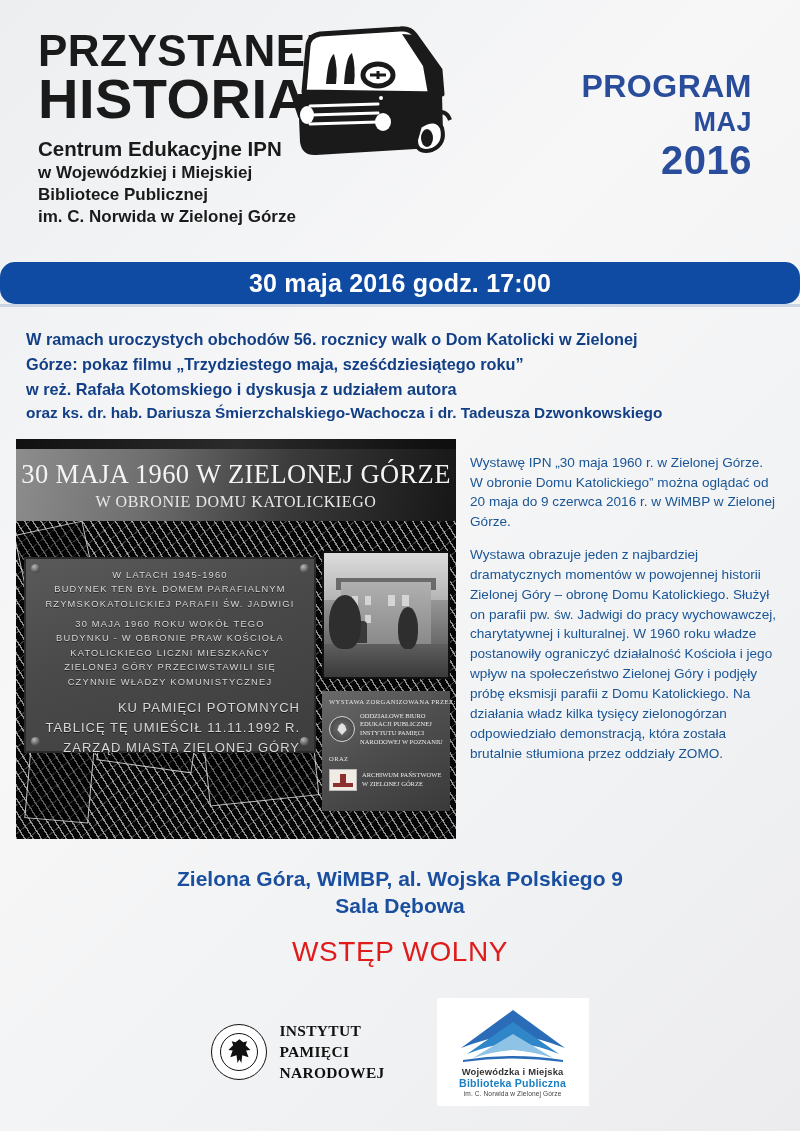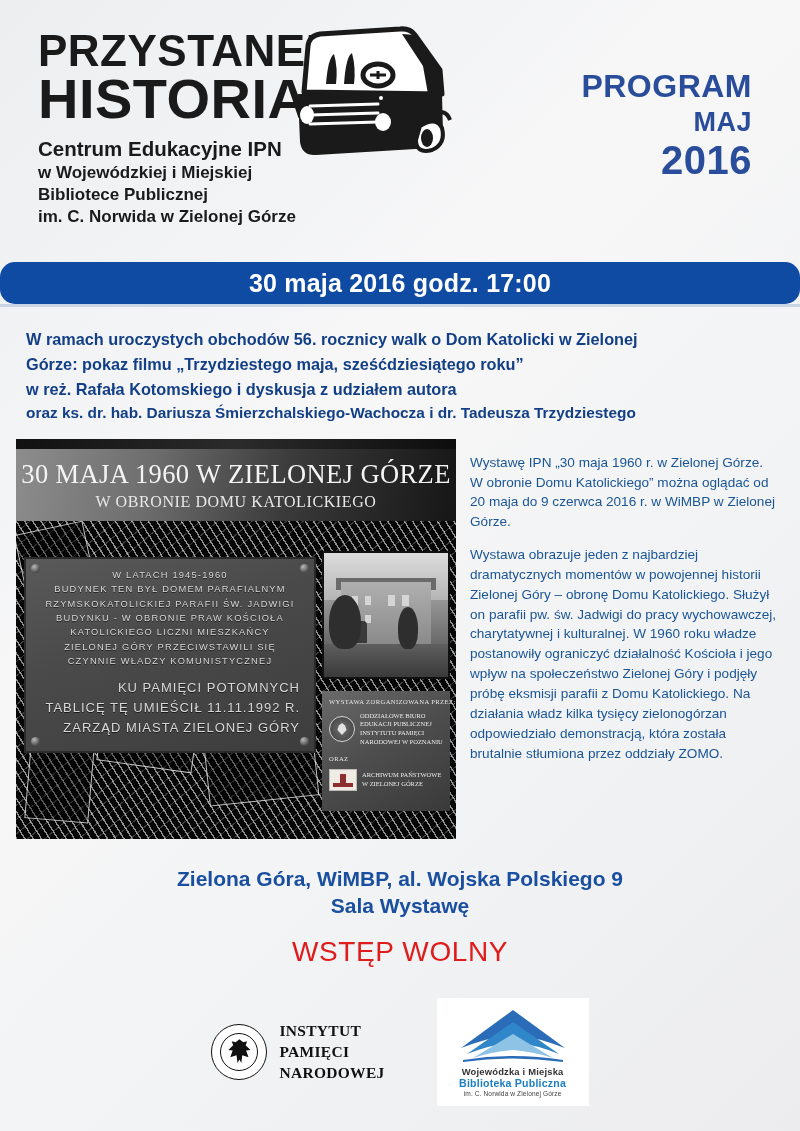--- a/index.html
+++ b/index.html
@@ -358,21 +358,21 @@
 
   <div class="date-banner">
     <span>30 maja 2016 godz. 17:00</span>
   </div>
   <div class="banner-rule"></div>
 
   <div class="lead">
     <div>W ramach uroczystych obchodów 56. rocznicy walk o Dom Katolicki w Zielonej</div>
     <div>Górze: pokaz filmu „Trzydziestego maja, sześćdziesiątego roku”</div>
     <div>w reż. Rafała Kotomskiego i dyskusja z udziałem autora</div>
-    <div class="tight">oraz ks. dr. hab. Dariusza Śmierzchalskiego-Wachocza i dr. Tadeusza Trzydziestego</div>
+    <div class="tight">oraz ks. dr. hab. Dariusza Śmierzchalskiego-Wachocza i dr. Tadeusza Dzwonkowskiego</div>
   </div>
 
   <div class="content">
 
     <div class="exhibit">
       <div class="exhibit-top-strip"></div>
       <div class="exhibit-title-bar">
         <div class="exhibit-title">30 MAJA 1960 W ZIELONEJ GÓRZE</div>
         <div class="exhibit-subtitle">W OBRONIE DOMU KATOLICKIEGO</div>
       </div>
@@ -387,20 +387,21 @@
 
       <div class="plaque">
         <div class="plaque-bolt" style="left:5px;  top:5px;"></div>
         <div class="plaque-bolt" style="right:5px; top:5px;"></div>
         <div class="plaque-bolt" style="left:5px;  bottom:5px;"></div>
         <div class="plaque-bolt" style="right:5px; bottom:5px;"></div>
 
         <div class="plaque-line">W LATACH 1945-1960</div>
         <div class="plaque-line">BUDYNEK TEN BYŁ DOMEM PARAFIALNYM</div>
         <div class="plaque-line">RZYMSKOKATOLICKIEJ PARAFII ŚW. JADWIGI</div>
+        <div class="plaque-line" style="margin-top:6px;">30 MAJA 1960 ROKU WOKÓŁ TEGO</div>
         <div class="plaque-line">BUDYNKU - W OBRONIE PRAW KOŚCIOŁA</div>
         <div class="plaque-line">KATOLICKIEGO LICZNI MIESZKAŃCY</div>
         <div class="plaque-line">ZIELONEJ GÓRY PRZECIWSTAWILI SIĘ</div>
         <div class="plaque-line">CZYNNIE WŁADZY KOMUNISTYCZNEJ</div>
 
         <div class="plaque-foot">
           <div class="plaque-line">KU PAMIĘCI POTOMNYCH</div>
           <div class="plaque-line">TABLICĘ TĘ UMIEŚCIŁ  11.11.1992 R.</div>
           <div class="plaque-line">ZARZĄD MIASTA ZIELONEJ GÓRY</div>
         </div>
@@ -440,21 +441,21 @@
     </div>
 
     <div class="desc">
       <p>Wystawę IPN „30 maja 1960 r. w Zielonej Górze. W obronie Domu Katolickiego” można oglądać od 20 maja do 9 czerwca 2016 r. w WiMBP  w Zielonej Górze.</p>
       <p>Wystawa obrazuje jeden z najbardziej dramatycznych momentów w powojennej historii Zielonej Góry – obronę Domu Katolickiego. Służył on parafii pw. św. Jadwigi do pracy wychowawczej, charytatywnej i kulturalnej. W 1960 roku władze postanowiły ograniczyć działalność Kościoła i jego wpływ na społeczeństwo Zielonej Góry i podjęły próbę eksmisji parafii z Domu Katolickiego. Na działania władz kilka tysięcy zielonogórzan odpowiedziało demonstracją, która została brutalnie stłumiona przez oddziały ZOMO.</p>
     </div>
   </div>
 
   <div class="venue">
     <div>Zielona Góra, WiMBP, al. Wojska Polskiego 9</div>
-    <div>Sala Wystawę</div>
+    <div>Sala Dębowa</div>
   </div>
   <div class="admission">WSTĘP WOLNY</div>
 
   <div class="footer">
 
     <div class="ipn-logo">
       <div class="ipn-seal">
         <div class="ipn-seal-inner"></div>
         <div class="ipn-eagle"></div>
       </div>

